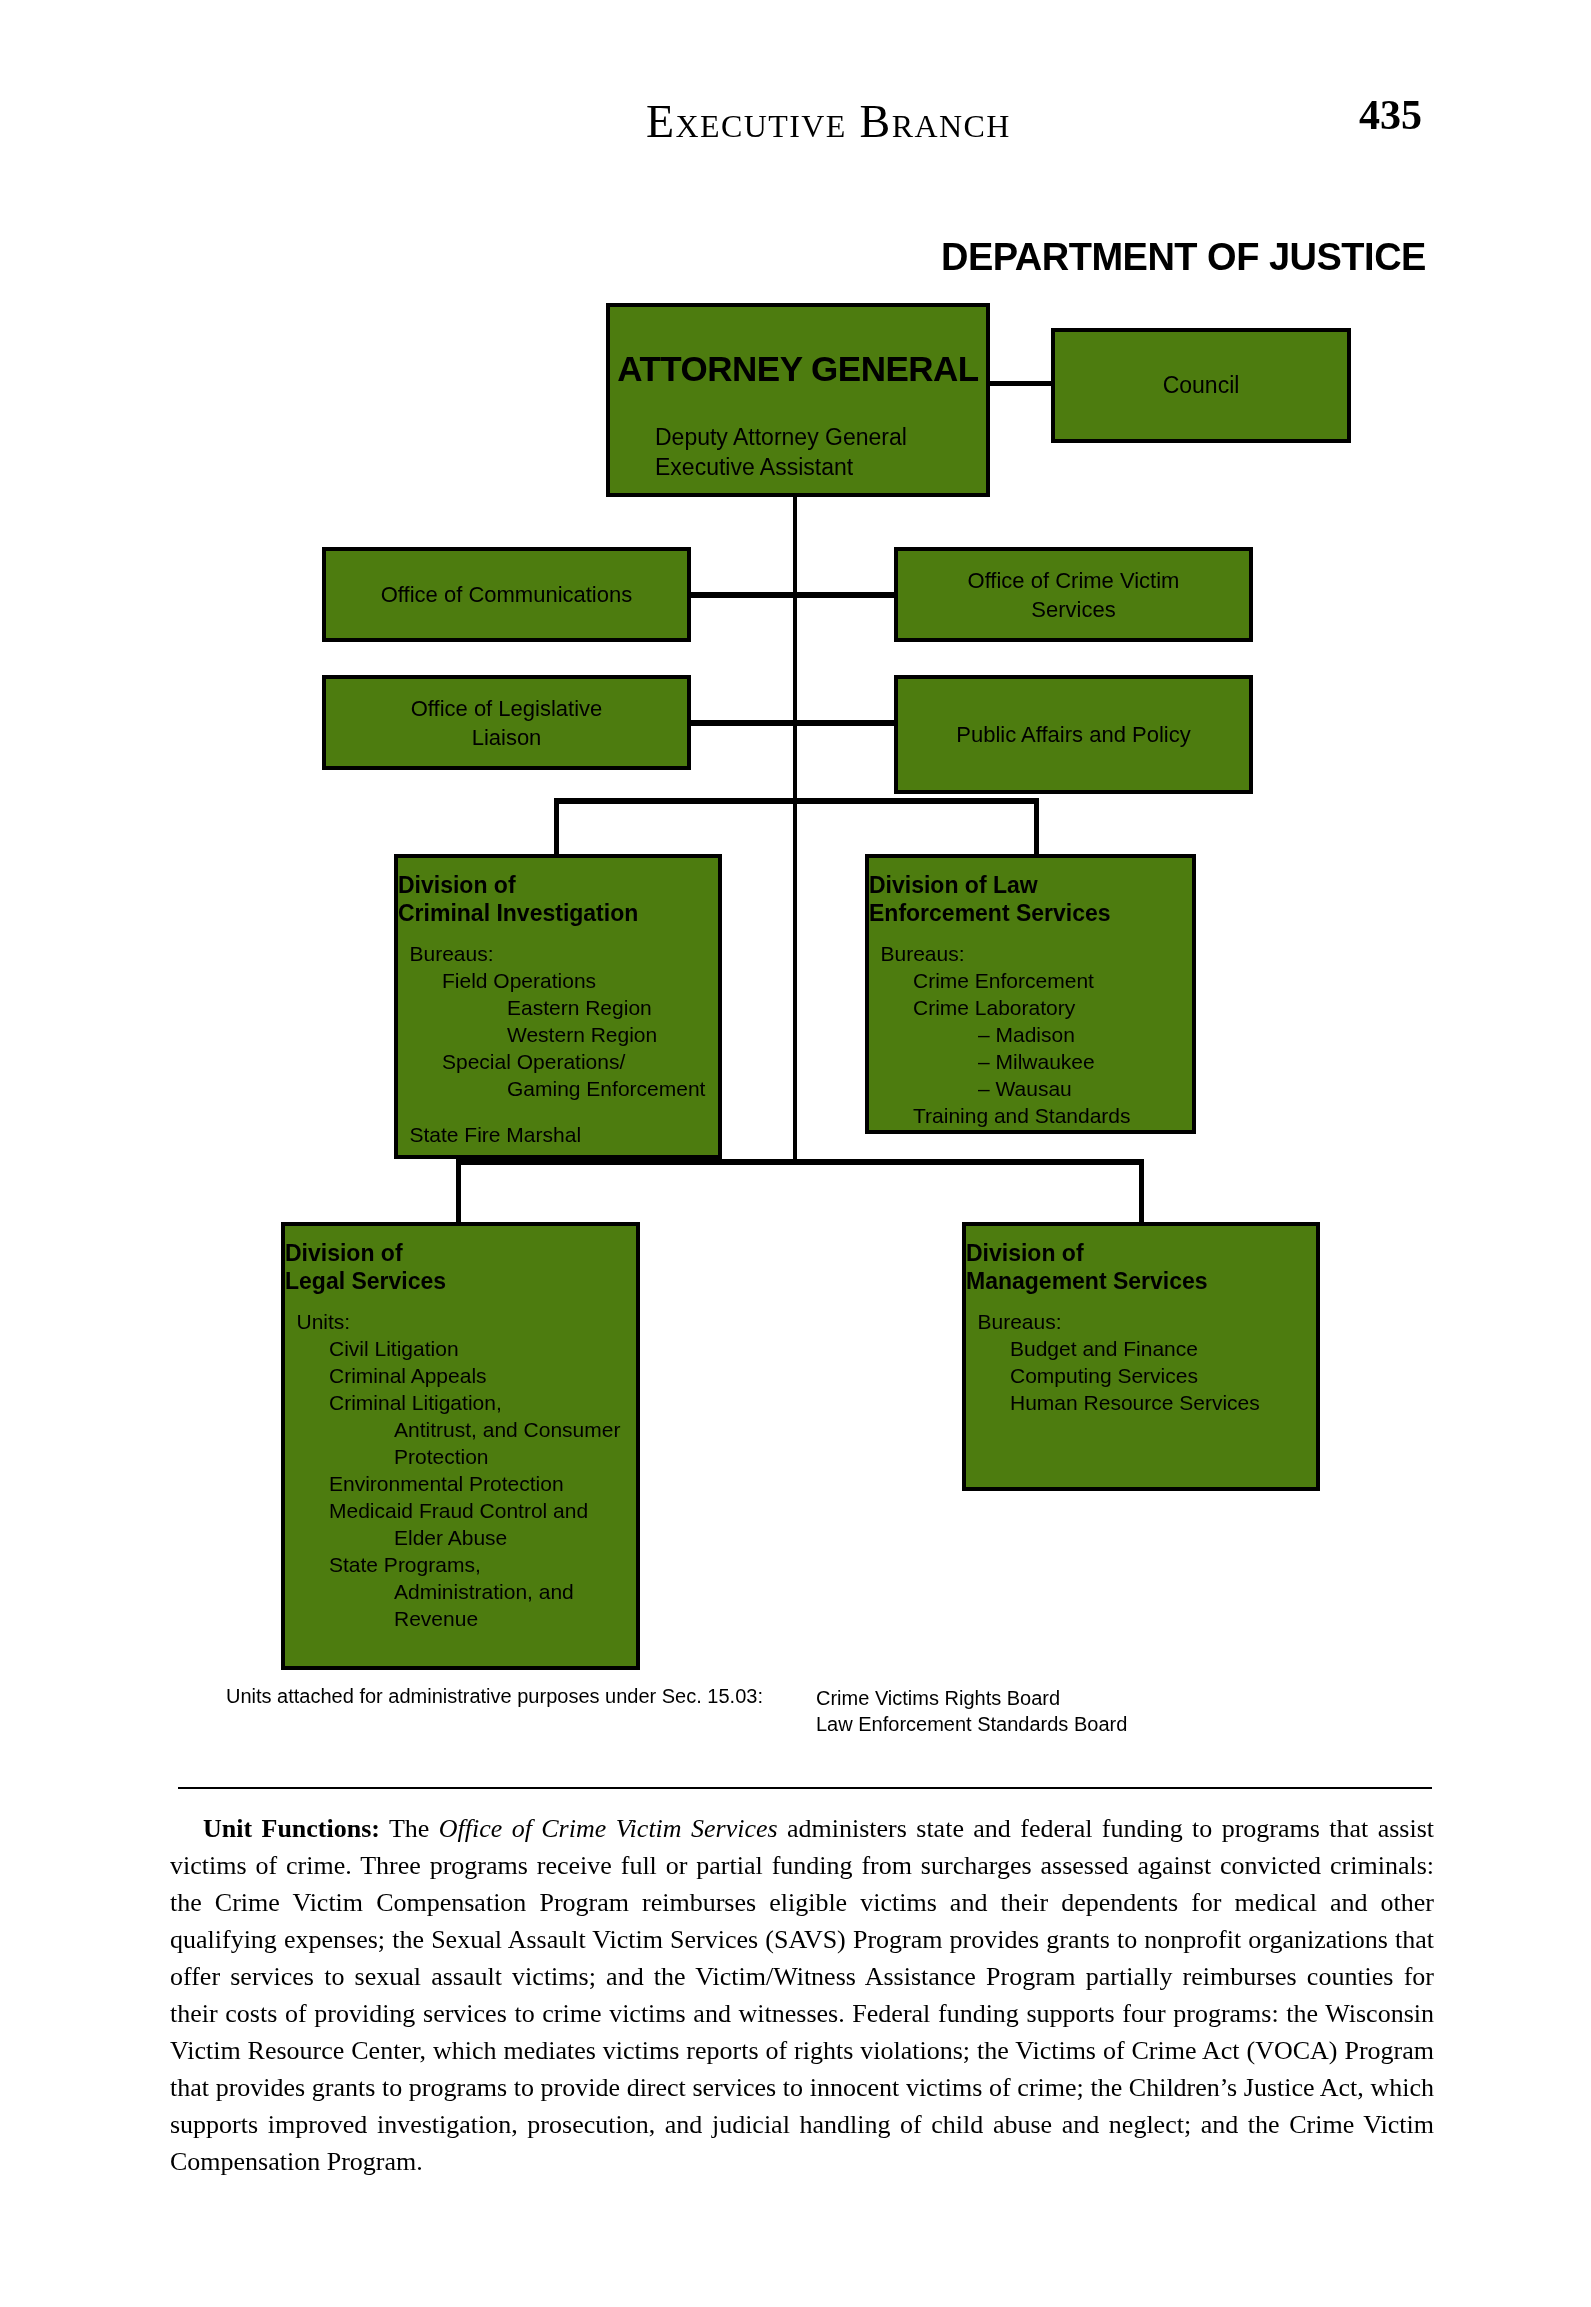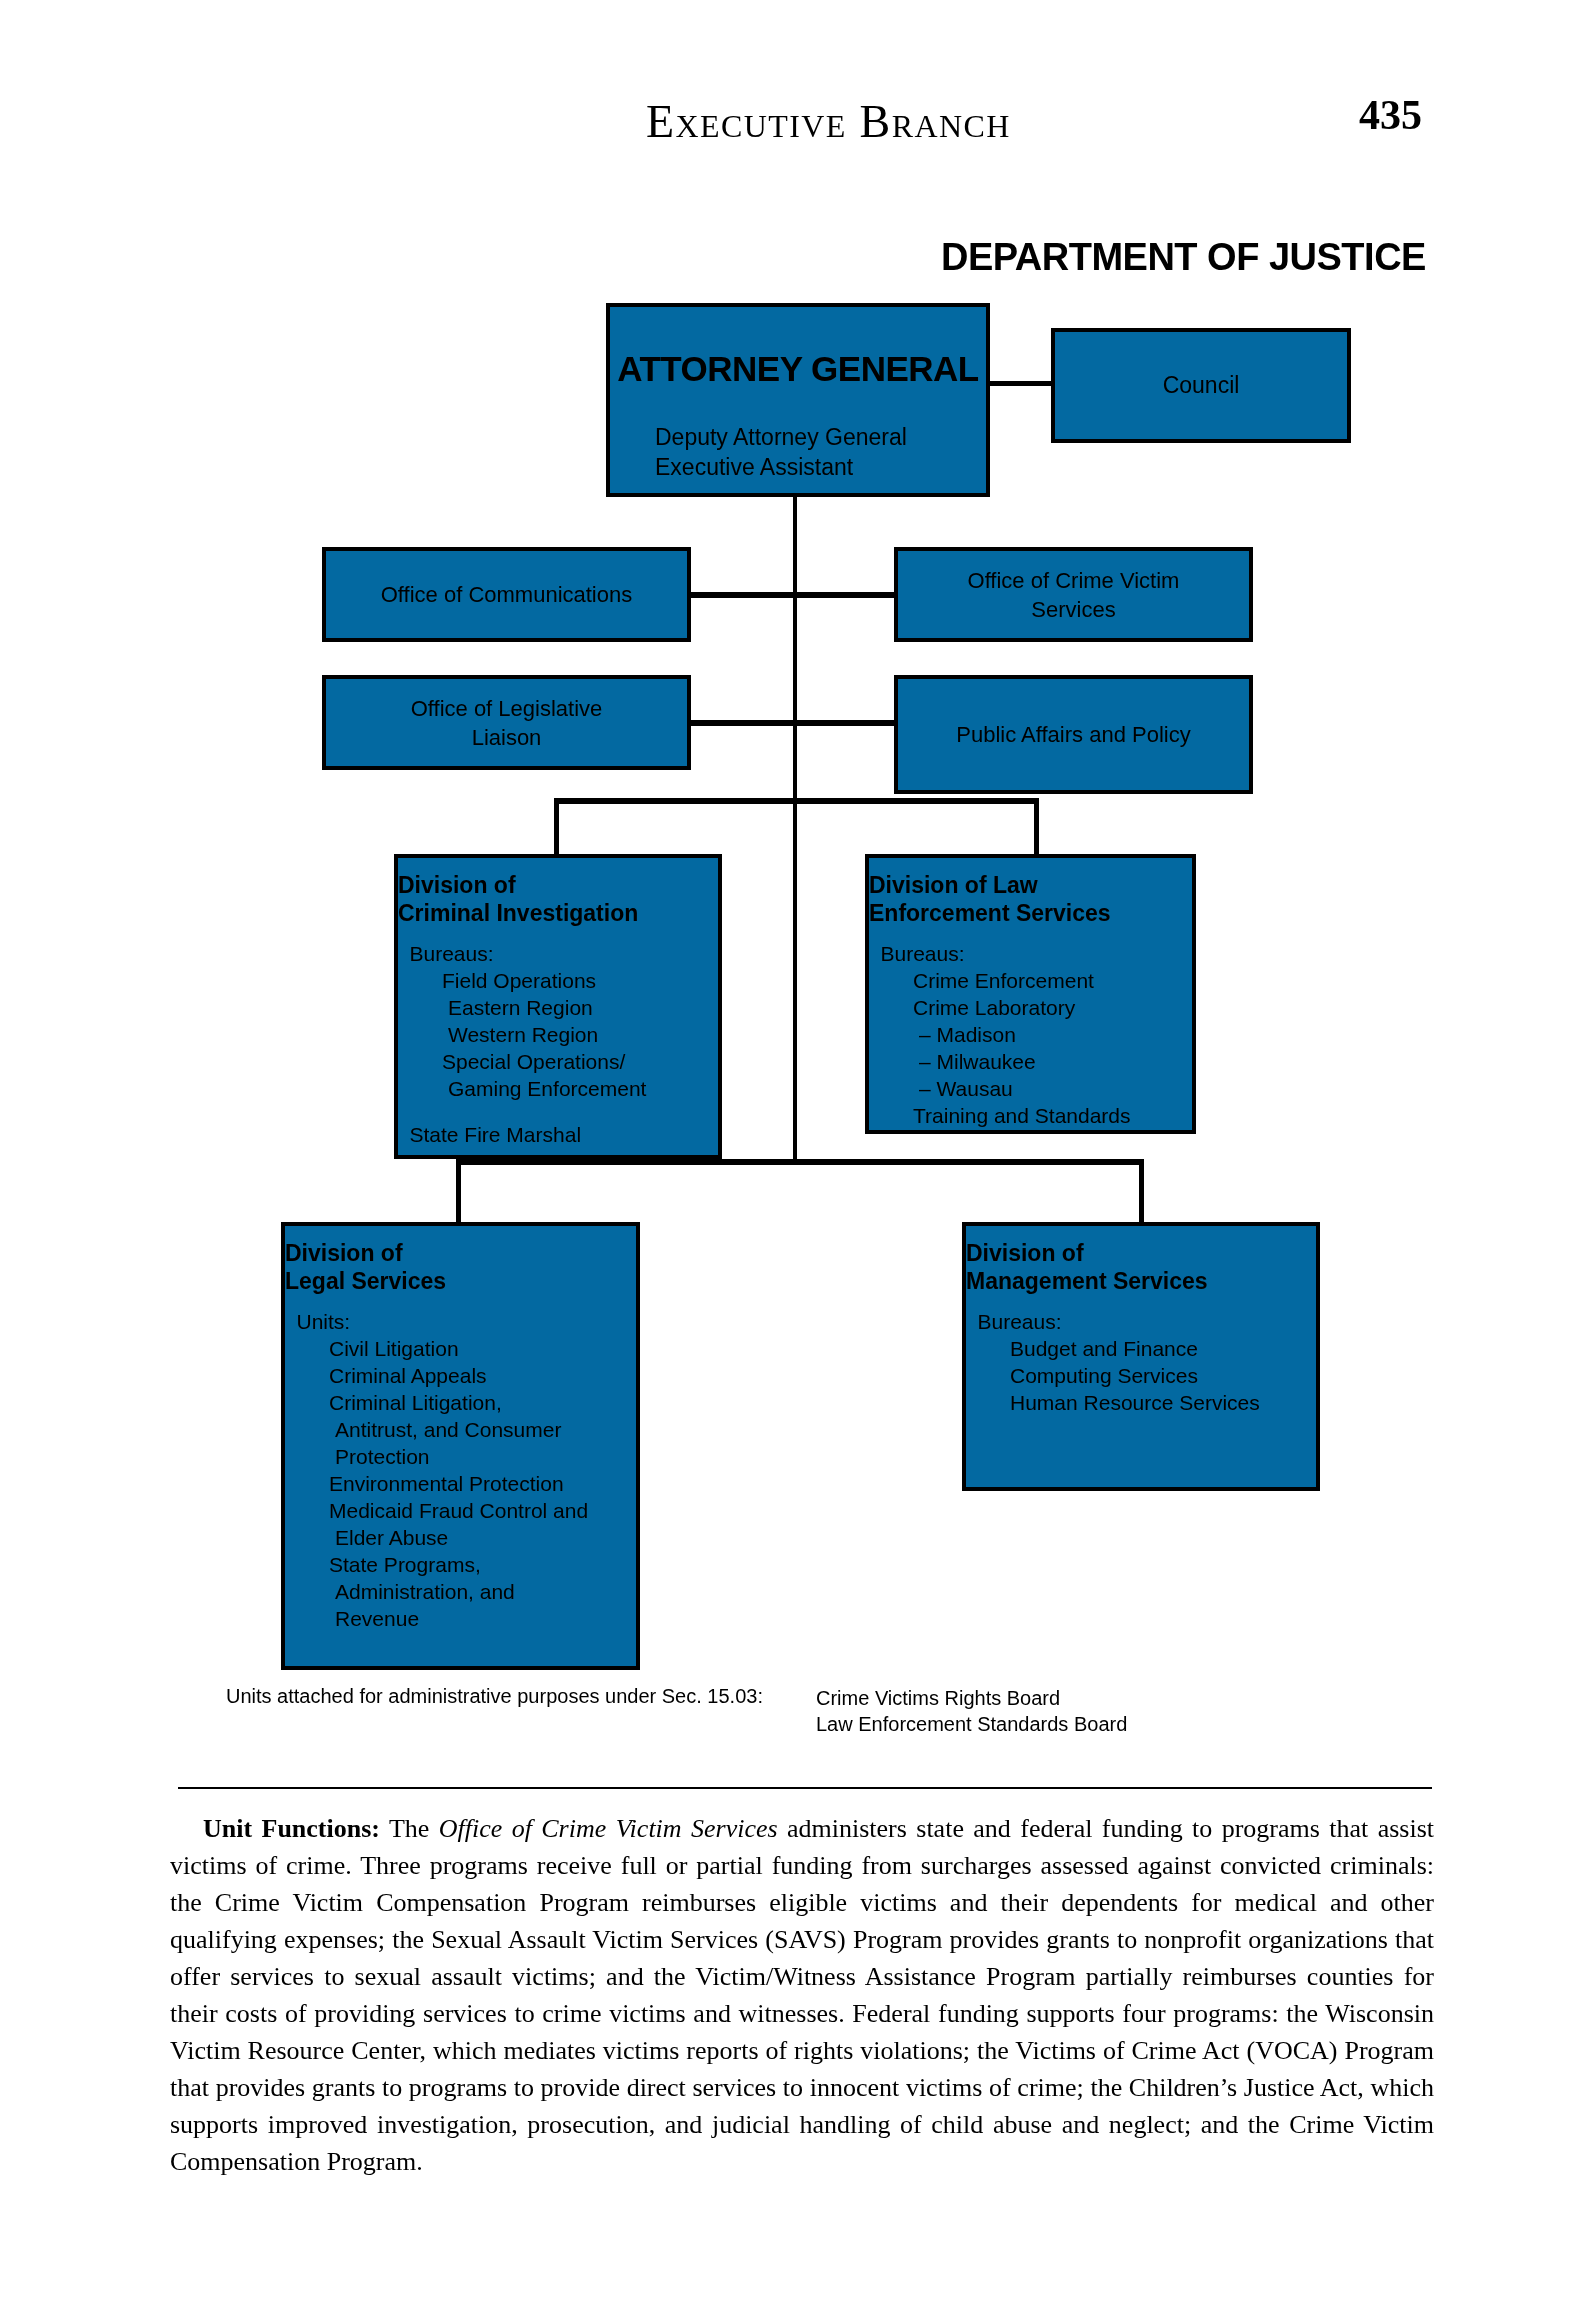--- a/index.html
+++ b/index.html
@@ -15,42 +15,42 @@
   }
   .hdr-num {
     position:absolute; left:1320px; top:91px; width:102px; text-align:right;
     font-family:"Liberation Serif", serif; font-weight:bold; font-size:42px;
   }
   .chart-title {
     position:absolute; left:941px; top:236px; width:461px; text-align:center;
     font-weight:bold; font-size:38px; letter-spacing:-0.5px; white-space:nowrap;
   }
   
-  .box { position:absolute; border:4.6px solid #000; background:#0369a1; box-sizing:border-box; }
+  .box { position:absolute; border:4.6px solid #000; background:#4d7c0f; box-sizing:border-box; }
   .ag-box   { left:606px; top:303px;  width:384px; height:194px; }
   .ag-title { margin-top:42px; text-align:center; font-weight:bold; font-size:35px; letter-spacing:-0.5px; white-space:nowrap; }
   .ag-subs  { margin-top:34px; margin-left:45px; font-size:23px; line-height:29.5px; }
   .council-box { left:1051px; top:328px; width:300px; height:115px;
     display:flex; align-items:center; justify-content:center; font-size:23px; }
   .office-box { display:flex; flex-direction:column; align-items:center; justify-content:center;
     font-size:22px; line-height:29px; text-align:center; }
   .off-comm { left:322px;  top:547px; width:369px; height:95px; }
   .off-ocvs { left:894px; top:547px; width:359px; height:95px; }
   .off-leg  { left:322px;  top:675px; width:369px; height:95px; }
   .off-pub  { left:894px; top:675px; width:359px; height:119px; }
   .div-box  { padding-top:13px; }
   .div-dci   { left:394px;  top:854px; width:328px; height:305px; }
   .div-dles  { left:865px; top:854px; width:331px; height:280px; }
   .div-legal { left:281px;  top:1222px; width:359px; height:448px; }
   .div-mgmt  { left:962px; top:1222px; width:358px; height:269px; }
   .div-title { text-align:left; font-weight:bold; font-size:23px; line-height:28px; }
   .div-body  { margin-top:13px; font-size:21px; line-height:27px; }
   .ind0 { padding-left:11.5px; }
   .ind1 { padding-left:44px; }
-  .ind2 { padding-left:50px; }
+  .ind2 { padding-left:109px; }
   .gap  { height:19.4px; }
   
   .conn { position:absolute; background:#000; }
   .c-spine { left:793px; top:497px; width:3.7px;    height:667px; }
   .c-agc   { left:990px; top:381px;  width:61px;  height:4.6px; }
   .c-row1  { left:691px; top:592px; width:203px;  height:5.5px; }
   .c-row2  { left:691px; top:720px; width:203px;  height:5.5px; }
   .c-d1h   { left:554px; top:798px; width:485px; height:5.5px; }
   .c-d1l   { left:554px; top:804px; width:4.6px;   height:50px; }
   .c-d1r   { left:1034px; top:804px; width:4.6px;   height:50px; }

